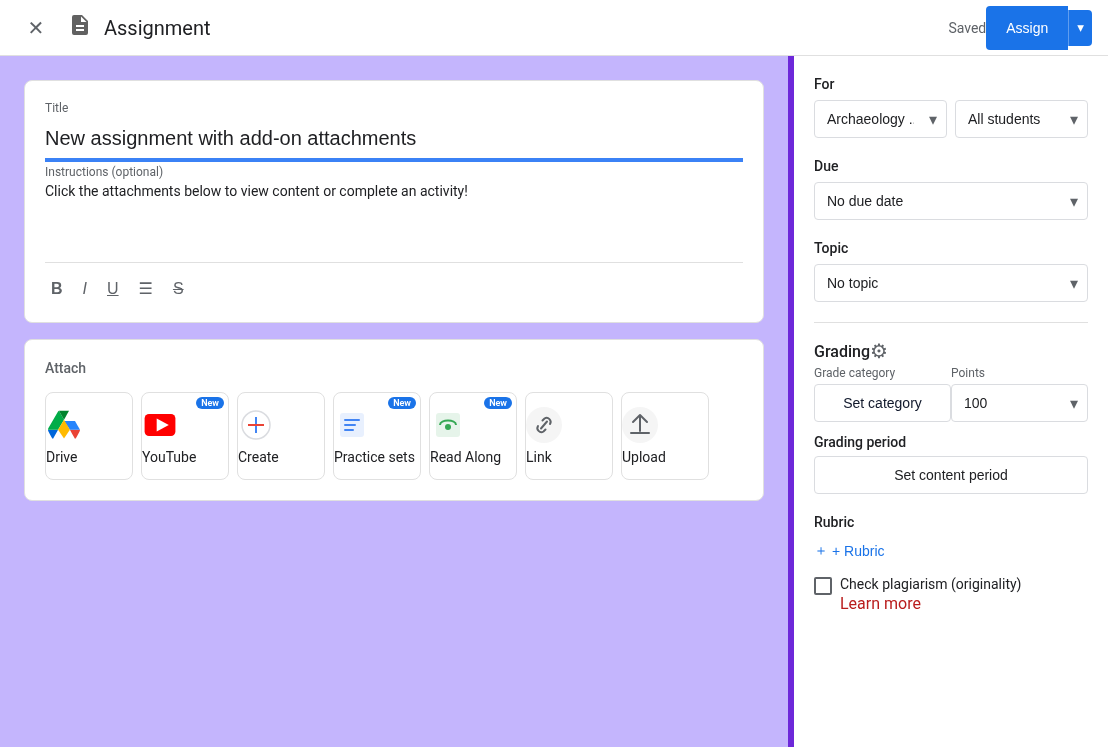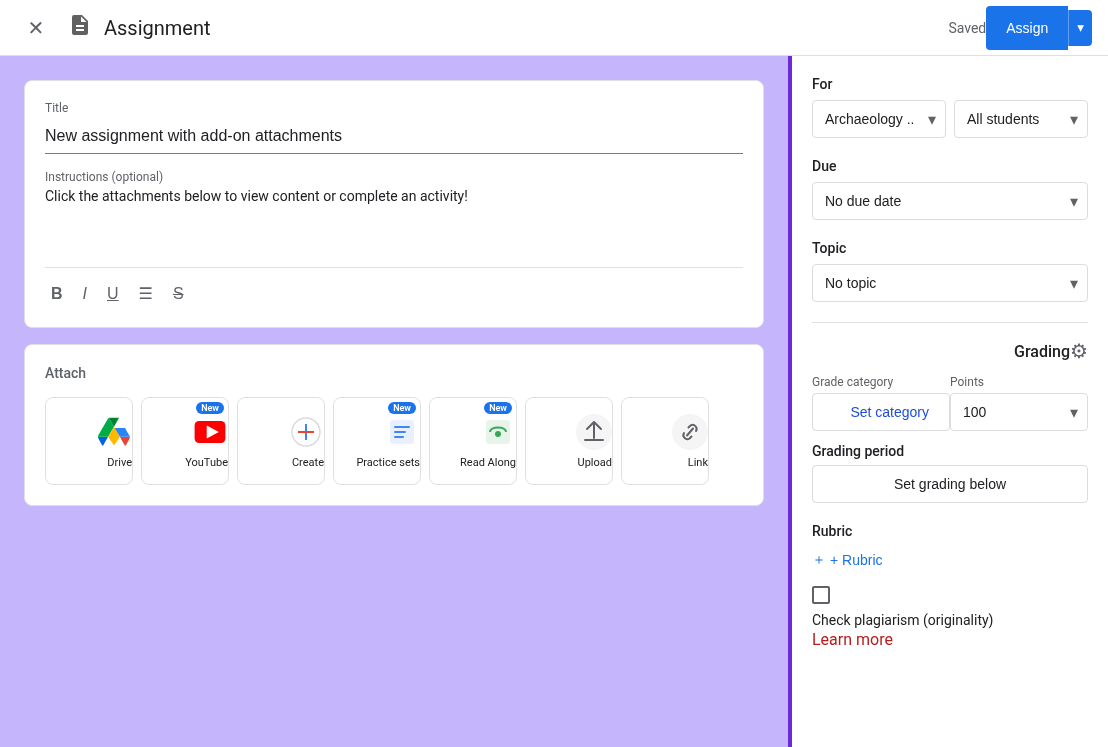--- a/index.html
+++ b/index.html
@@ -16,89 +16,89 @@
     .doc-icon { color: #616161; font-size: 24px; }
     .header-title { font-size: 20px; color: #202124; font-weight: 400; }
     .header-right { display: flex; align-items: center; }
     .saved-text { color: #5f6368; font-size: 14px; }
     .assign-btn { background: #1a73e8; color: #fff; border: none; border-radius: 4px 0 0 4px; padding: 0 20px; height: 44px; font-size: 14px; font-weight: 500; cursor: pointer; }
     .assign-dropdown { background: #1a73e8; color: #fff; border: none; border-radius: 0 4px 4px 0; padding: 0 8px; height: 36px; cursor: pointer; border-left: 1px solid rgba(255,255,255,0.3); }
 
     
     .main { display: flex; height: calc(747px - 56px); }
     .left-panel { flex: 1; padding: 24px; overflow-y: auto; background: #c4b5fd; }
-    .right-panel { width: 320px; background: #fff; border-left: 4px solid #6d28d9; padding: 20px; overflow-y: auto; }
+    .right-panel { width: 320px; background: #fff; border-left: 6px solid #6d28d9; padding: 20px; overflow-y: auto; }
 
     
     .card { background: #fff; border-radius: 8px; border: 1px solid #e0e0e0; margin-bottom: 16px; padding: 20px; }
 
     .field-label { font-size: 12px; color: #5f6368; margin-bottom: 4px; }
-    .title-input { width: 100%; border: none; border-bottom: 1px solid #3b82f6; padding: 8px 0; font-size: 16px; color: #202124; outline: none; margin-bottom: 16px; }
+    .title-input { width: 100%; border: none; border-bottom: 4px solid #3b82f6; padding: 8px 0; font-size: 20px; color: #202124; outline: none; margin-bottom: 3px; }
     .instructions-label { font-size: 12px; color: #5f6368; margin-bottom: 4px; }
     .instructions-text { font-size: 14px; color: #202124; min-height: 60px; width: 100%; border: none; outline: none; resize: none; font-family: inherit; }
     .divider { border: none; border-top: 1px solid #e0e0e0; margin: 12px 0; }
     .toolbar { display: flex; gap: 8px; align-items: center; }
     .toolbar-btn { background: none; border: none; cursor: pointer; color: #5f6368; font-size: 16px; padding: 4px 6px; border-radius: 4px; }
 
     
     .attach-label { font-size: 14px; color: #5f6368; margin-bottom: 16px; font-weight: 500; }
     .attach-grid { display: flex; flex-wrap: wrap; gap: 8px; }
     .attach-item {
-      display: flex; flex-direction: column; align-items: flex-end; justify-content: center;
+      display: flex; flex-direction: column; align-items: flex-start; justify-content: center;
       width: 88px; height: 88px; border: 1px solid #e0e0e0; border-radius: 8px;
       cursor: pointer; position: relative; background: #fff;
       font-size: 12px; color: #202124; gap: 6px;
     }
     .attach-icon { width: 36px; height: 36px; border-radius: 50%; display: flex; align-items: center; justify-content: center; font-size: 20px; }
     .new-badge {
       position: absolute; top: 4px; right: 4px;
       background: #1a73e8; color: #fff; font-size: 9px; font-weight: 600;
       padding: 1px 5px; border-radius: 8px;
     }
-    .attach-item-label { font-size: 11px; text-align: center; color: #202124; margin-left: 13px; }
+    .attach-item-label { font-size: 14px; text-align: center; color: #202124; }
 
     
     .rp-section { margin-bottom: 20px; }
     .rp-label { font-size: 14px; color: #202124; font-weight: 500; margin-bottom: 8px; }
     .select-wrapper { position: relative; }
     .select-wrapper select { width: 100%; border: 1px solid #dadce0; border-radius: 4px; padding: 10px 32px 10px 12px; font-size: 14px; color: #202124; background: #fff; appearance: none; cursor: pointer; }
     .select-arrow { position: absolute; right: 10px; top: 50%; transform: translateY(-50%); color: #5f6368; pointer-events: none; font-size: 16px; }
     .for-row { display: flex; gap: 8px; }
     .for-row .select-wrapper { flex: 1; }
 
-    .grading-header { display: flex; align-items: center; justify-content: flex-end; margin-bottom: 12px; }
+    .grading-header { display: flex; align-items: center; justify-content: flex-start; margin-bottom: 3px; }
     .grading-title { font-size: 16px; color: #202124; font-weight: 500; }
     .settings-btn { background: none; border: none; cursor: pointer; color: #5f6368; font-size: 20px; }
 
     .grade-row { display: flex; margin-bottom: 12px; }
     .grade-col { flex: 1; }
     .grade-col-label { font-size: 12px; color: #5f6368; margin-bottom: 4px; }
 
     .set-category-btn {
       width: 100%; border: 1px solid #dadce0; border-radius: 4px;
-      padding: 10px 20px; font-size: 14px; color: #1d4ed8; background: #fff;
-      cursor: pointer; text-align: right;
+      padding: 10px 20px; font-size: 14px; color: #0f172a; background: #fff;
+      cursor: pointer; text-align: center;
     }
     .points-wrapper { position: relative; }
     .points-wrapper select { width: 100%; border: 1px solid #dadce0; border-radius: 4px; padding: 10px 43px 10px 12px; font-size: 14px; color: #202124; background: #fff; appearance: none; cursor: pointer; }
 
     .set-grading-period-btn {
       width: 100%; border: 1px solid #dadce0; border-radius: 4px;
       padding: 10px 12px; font-size: 14px; color: #202124; background: #fff;
       cursor: pointer; text-align: center;
     }
 
     .rubric-section { margin-bottom: 12px; }
     .rubric-label { font-size: 14px; color: #202124; font-weight: 500; margin-bottom: 8px; }
     .add-rubric-btn {
       background: none; border: none; cursor: pointer;
       color: #1a73e8; font-size: 14px; display: flex; align-items: center; gap: 4px; padding: 4px 0;
     }
 
-    .plagiarism-row { display: flex; align-items: flex-start; gap: 8px; flex-direction: column; }
+    .plagiarism-row { display: flex; align-items: flex-start; gap: 8px; }
     .plagiarism-checkbox { width: 18px; height: 18px; border: 2px solid #5f6368; border-radius: 2px; flex-shrink: 0; cursor: pointer; margin-top: 1px; }
     .plagiarism-text { font-size: 14px; color: #202124; }
     .learn-more { font-size: 16px; color: #b91c1c; cursor: pointer; display: block; margin-top: 2px; }
 
     
     .youtube-bg { background: #fff; }
     .create-bg { background: #fff; }
     .practice-bg { background: #fff; }
     .read-bg { background: #fff; }
     .upload-bg { background: #f5f5f5; }
@@ -200,36 +200,36 @@
             <svg width="32" height="32" viewBox="0 0 32 32">
               <rect x="4" y="4" width="24" height="24" rx="3" fill="#e6f4ea"></rect>
               <path d="M8 16 C8 10 24 10 24 16" stroke="#34a853" stroke-width="2" fill="none"></path>
               <circle cx="16" cy="18" r="3" fill="#34a853"></circle>
             </svg>
           </div>
           <span class="attach-item-label">Read Along</span>
         </div>
 
         <div class="attach-item">
+          <div class="attach-icon link-bg">
+            <svg width="28" height="28" viewBox="0 0 28 28" fill="none">
+              <path d="M11 17.5l6-7M8 15a4 4 0 0 0 5.5 5.5l2-2M20 13a4 4 0 0 0-5.5-5.5l-2 2" stroke="#5f6368" stroke-width="2" stroke-linecap="round"></path>
+            </svg>
+          </div>
+          <span class="attach-item-label">Link</span>
+        </div>
+
+        <div class="attach-item">
           <div class="attach-icon upload-bg">
             <svg width="28" height="28" viewBox="0 0 28 28" fill="none">
               <path d="M14 4v16M7 11l7-7 7 7" stroke="#5f6368" stroke-width="2" stroke-linecap="round" stroke-linejoin="round"></path>
               <path d="M5 22h18" stroke="#5f6368" stroke-width="2" stroke-linecap="round"></path>
             </svg>
           </div>
           <span class="attach-item-label">Upload</span>
-        </div>
-
-        <div class="attach-item">
-          <div class="attach-icon link-bg">
-            <svg width="28" height="28" viewBox="0 0 28 28" fill="none">
-              <path d="M11 17.5l6-7M8 15a4 4 0 0 0 5.5 5.5l2-2M20 13a4 4 0 0 0-5.5-5.5l-2 2" stroke="#5f6368" stroke-width="2" stroke-linecap="round"></path>
-            </svg>
-          </div>
-          <span class="attach-item-label">Link</span>
         </div>
 
       </div>
 
     </div>
   </div>
 
   <div class="right-panel">
 
     <div class="rp-section">
@@ -291,21 +291,21 @@
               <option>50</option>
               <option>10</option>
               <option>Ungraded</option>
             </select>
             <span class="select-arrow">▾</span>
           </div>
         </div>
       </div>
 
       <div class="rp-label" style="margin-bottom:6px;">Grading period</div>
-      <button class="set-grading-period-btn">Set grading below</button>
+      <button class="set-grading-period-btn">Set content period</button>
     </div>
 
     <div class="rubric-section">
       <div class="rubric-label">Rubric</div>
       <button class="add-rubric-btn">
         <span>＋</span>
         <span>+ Rubric</span>
       </button>
     </div>
 

